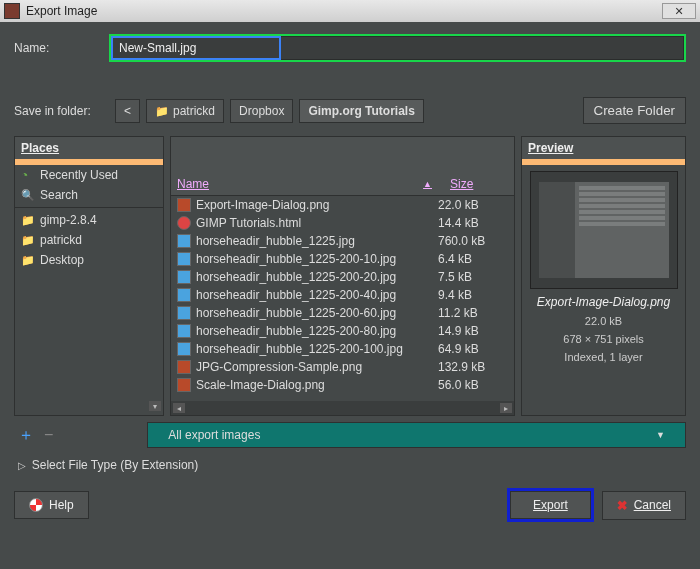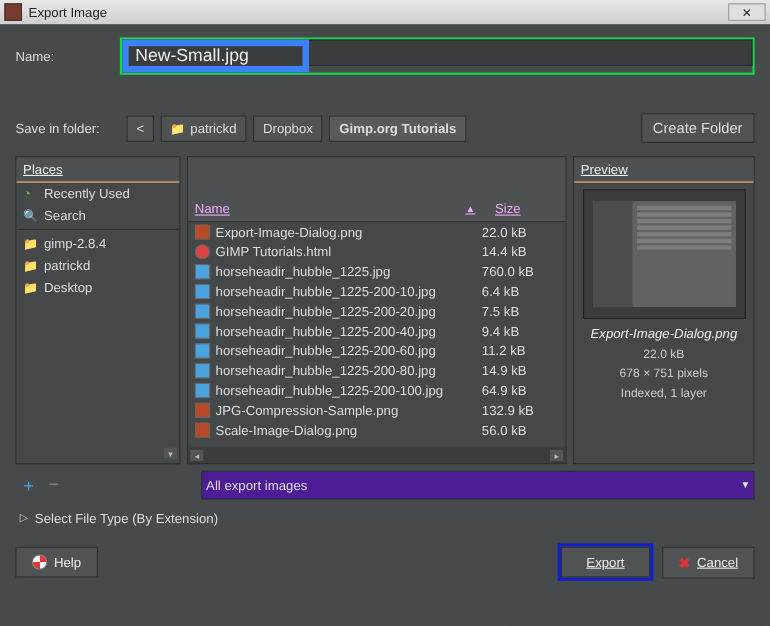--- a/index.html
+++ b/index.html
@@ -37,23 +37,23 @@
   .namerow { display: flex; align-items: center; margin-bottom: 14px; }
   .namerow label { color: #ddd; width: 95px; }
   .name-input-wrap {
     flex: 1;
     border: 2px solid #18d64a;
     padding: 0;
   }
   .name-input {
     width: 170px;
     background: #3a3d3d;
-    border: 6px solid #3b82f6;
+    border: 2px solid #3b82f6;
     color: #eee; padding: 0 6px;
-    font-size: 16px;
+    font-size: 12px;
   }
   .name-input-rest {
     background: #3a3d3d;
     border: 1px solid #2a2c2c;
     border-left: none;
     height: 24px;
   }
   .name-combo { display:flex; flex:1; }
   .name-combo .name-input-rest { flex:1; }
 
@@ -68,22 +68,22 @@
   .spacer { flex:1; }
   .create-folder { background:#505353; border:1px solid #2e3030; color:#ddd; padding:5px 10px;}
 
   .mainrow { display:flex; gap:6px; height:280px; margin-bottom:6px;}
   .panel {
     background:#444848; border:1px solid #2e3030;
     display:flex; flex-direction:column;
   }
   .places { width:150px; }
   .panel-header {
-    background:#4d5151; padding:4px 6px; font-weight:normal;
-    border-bottom:1px solid #fdba74;
+    background:#4d5151; padding:4px 6px; font-weight:bold;
+    border-bottom:6px solid #fdba74;
     text-decoration: underline;
     color:#eee;
   }
   .places-list { flex:1; overflow:auto; }
   .places-item { padding:3px 6px; display:flex; align-items:center; gap:5px; color:#ddd;}
   .divider { height:1px; background:#2e3030; margin:2px 0;}
   .icon { width:14px; height:14px; display:inline-block; }
   .ic-search::before{content:"🔍"; font-size:11px;}
   .ic-clock::before{content:"◔"; color:#6ab04c; font-size:12px;}
   .ic-folder::before{content:"📁"; font-size:11px;}
@@ -122,23 +122,23 @@
   .pv-name { font-style:italic; color:#eee; text-align:center; font-size:12px;}
   .pv-stat { color:#ccc; font-size:11px; text-align:center;}
 
   .places-scroll{ height:14px; display:flex; justify-content:flex-end; padding:0 2px;}
   .places-scroll .scarrow{width:12px;height:10px;background:#555;font-size:8px;display:flex;align-items:center;justify-content:center;color:#bbb;}
 
   .addrem-row{ display:flex; align-items:center; gap:10px; margin-bottom:10px; padding-left:4px;}
   .plusbtn{ color:#4aa3ff; font-size:16px; }
   .minusbtn{ color:#888; font-size:16px; }
   .filter-dd{
-    flex:1; background:#4c1d95; border:1px solid #2e3030; color:#ddd;
-    padding:5px 3px; display:flex; align-items:center;
-    margin-left:120px;
+    flex:1; background:#0f766e; border:1px solid #2e3030; color:#ddd;
+    padding:5px 20px; display:flex; align-items:center;
+    margin-left:84px;
   }
   .filter-dd .ddarrow{ margin-left:auto; font-size:9px;}
 
   .filetype-row{ display:flex; align-items:center; gap:6px; color:#ddd; margin-bottom:16px; padding-left:4px;}
   .filetype-row .tri{ font-size:10px; color:#ccc;}
 
   .btnrow{ display:flex; align-items:center; gap:8px;}
   .dlgbtn{
     background:#505353; border:1px solid #2e3030; color:#eee;
     padding:6px 14px; display:flex; align-items:center; gap:6px; font-size:12px;

